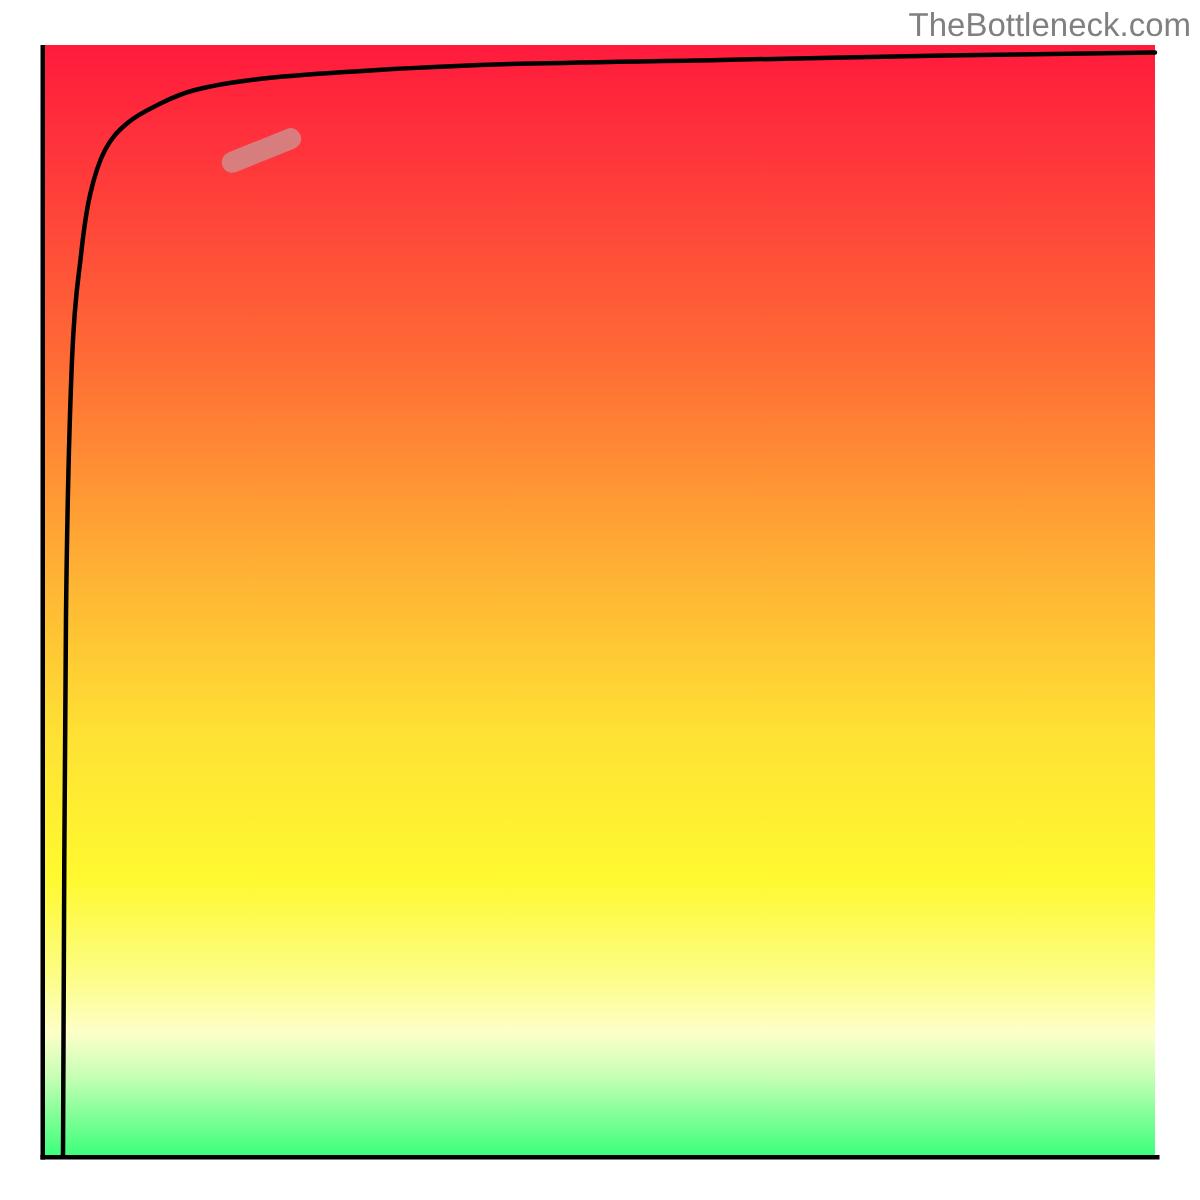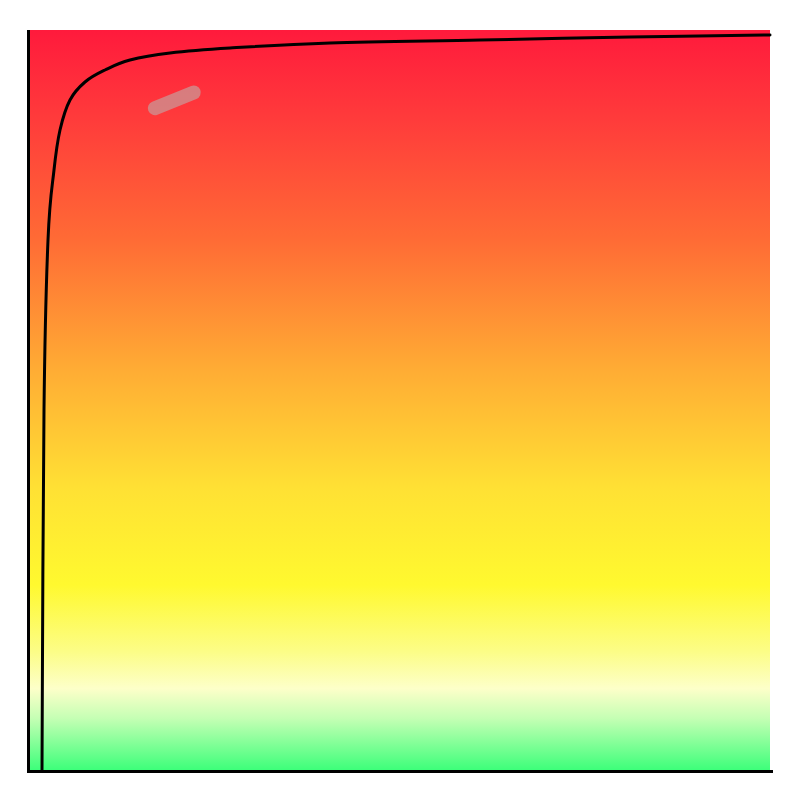--- a/index.html
+++ b/index.html
@@ -70,20 +70,21 @@
     color: #808080;
     font-family: Arial, Helvetica, sans-serif;
     letter-spacing: 0px;
   }
 </style>
 </head>
 <body>
 
 <div class="stage">
 
+  <div class="attribution">TheBottleneck.com</div>
 
   <div class="axis-left"></div>
   <div class="axis-bottom"></div>
 
   <div class="plot-area"></div>
 
   <svg class="curve" viewBox="0 0 740 740" preserveAspectRatio="none">
     <path id="curve-path" d="M 12 740 C 12.36 675.2, 12.92 475.4, 14 380 C 15.08 284.6, 16.2 253.2, 18 210 C 19.8 166.8, 21.84 159.8, 24 140 C 26.16 120.2, 27.12 112.6, 30 100 C 32.88 87.4, 35.5 78.64, 40 70 C 44.5 61.36, 48.7 57.4, 55 52 C 61.3 46.6, 66.9 43.96, 75 40 C 83.1 36.04, 88.3 33.06, 100 30 C 111.7 26.94, 122 25.16, 140 23 C 158 20.84, 171.2 19.8, 200 18 C 228.8 16.2, 255 14.44, 300 13 C 345 11.56, 396 11.08, 450 10 C 504 8.92, 547.8 7.9, 600 7 C 652.2 6.1, 714.8 5.36, 740 5" fill="none" stroke="#000000" stroke-width="3" stroke-linecap="round"></path>
     <g id="marker-group" transform="translate(144.3 70.29999999999995) rotate(-22)">
       <rect id="marker-rect" x="-28" y="-7" width="56" height="14" rx="7" ry="7" fill="#cf8d8d" fill-opacity="0.82"></rect>

